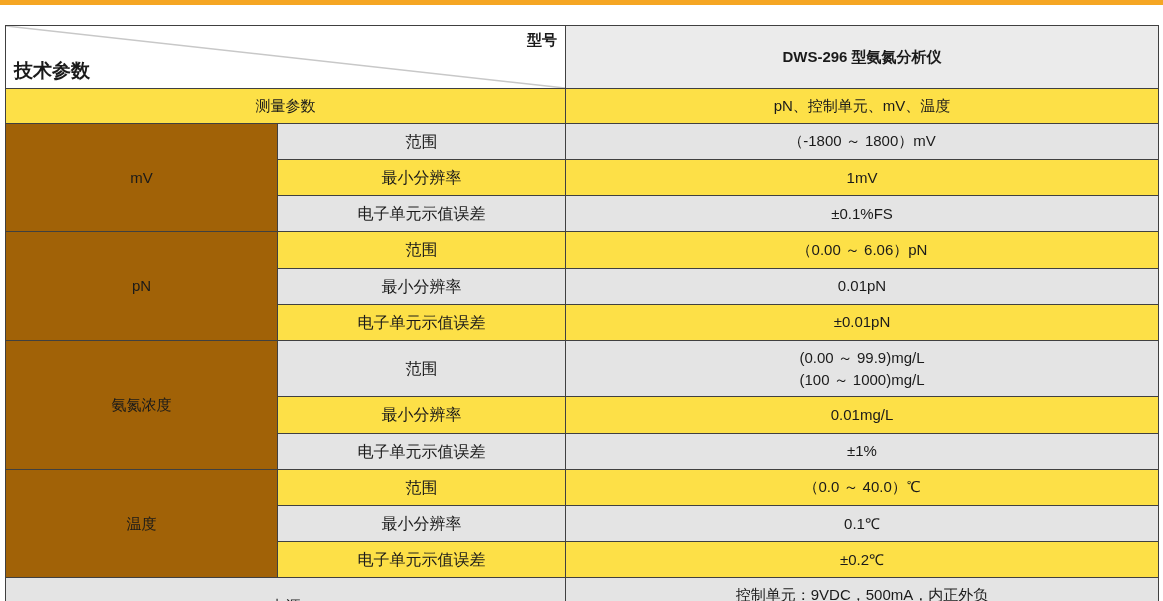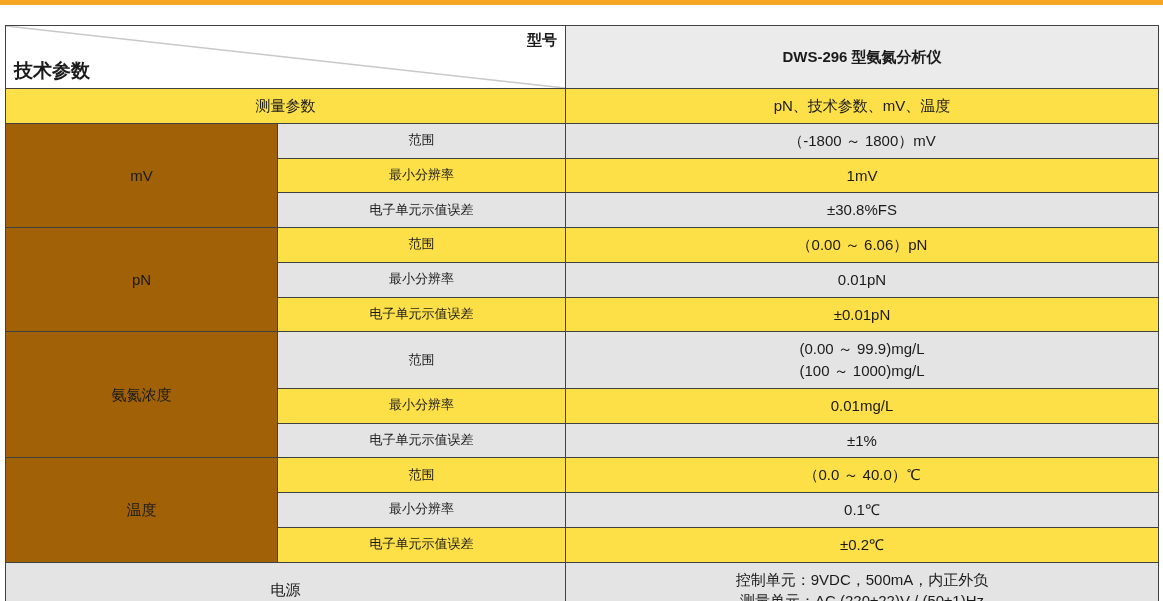--- a/index.html
+++ b/index.html
@@ -92,21 +92,21 @@
     background: #fde047;
   }
   td.group {
     background: #a16207;
   }
   td.multiline {
     text-align: left;
     padding-left: 22px;
   }
   .sub {
-    font-size: 13px;
+    font-size: 16px;
   }
 </style>
 </head>
 <body>
 
 <div id="sheet">
 
   <div class="accent-bar" style="background: rgb(245, 166, 35);"></div>
 
   <table class="spec">
@@ -123,35 +123,35 @@
             <line x1="0" y1="0" x2="560" y2="50" stroke="#c8c8c8" stroke-width="1.2"></line>
           </svg>
           <span class="lbl-model">型号</span>
           <span class="lbl-param">技术参数</span>
         </td>
         <td class="header-right">DWS-296 型氨氮分析仪</td>
       </tr>
 
       <tr>
         <td class="plain" colspan="2">测量参数</td>
-        <td class="plain">pN、技术参数、mV、温度</td>
+        <td class="plain">pN、控制单元、mV、温度</td>
       </tr>
 
       <tr>
         <td class="group" rowspan="3">mV</td>
         <td class="shaded sub">范围</td>
         <td class="shaded">（-1800 ～ 1800）mV</td>
       </tr>
       <tr>
         <td class="plain sub">最小分辨率</td>
         <td class="plain">1mV</td>
       </tr>
       <tr>
         <td class="shaded sub">电子单元示值误差</td>
-        <td class="shaded">±30.8%FS</td>
+        <td class="shaded">±0.1%FS</td>
       </tr>
 
       <tr>
         <td class="group" rowspan="3">pN</td>
         <td class="plain sub">范围</td>
         <td class="plain">（0.00 ～ 6.06）pN</td>
       </tr>
       <tr>
         <td class="shaded sub">最小分辨率</td>
         <td class="shaded">0.01pN</td>

